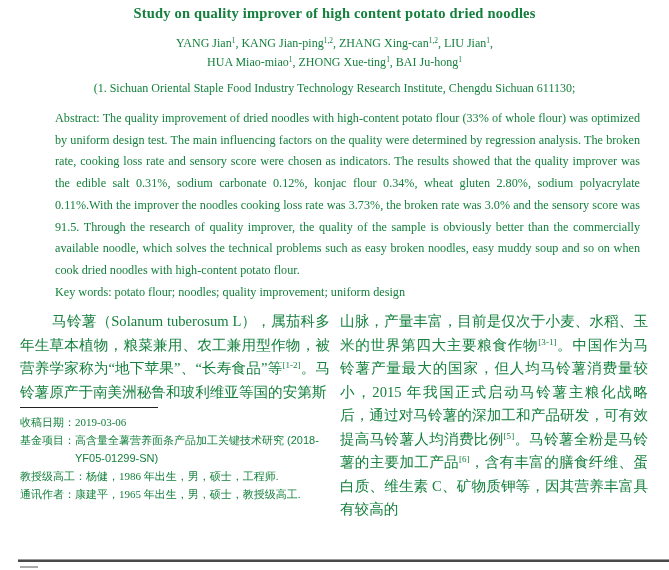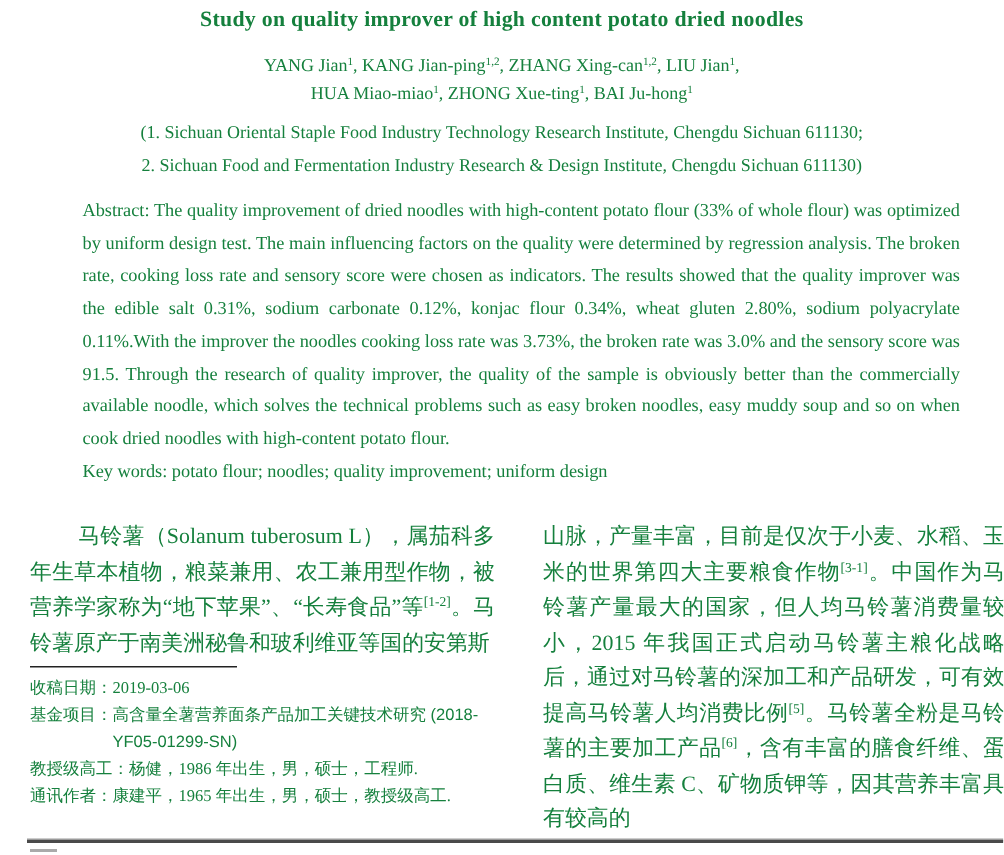--- a/index.html
+++ b/index.html
@@ -43,22 +43,22 @@
     margin: 9px 29px 0 55px;
     width: 585px;
     text-align: justify;
     font-size: 12.2px;
     line-height: 21.7px;
   }
   .abstract-block p { margin: 0; }
   .lead-label { font-weight: normal; }
   .columns {
     display: flex;
-    margin: 22px 17px 0 20px;
-    gap: 32px;
+    margin: 7px 17px 0 20px;
+    gap: 10px;
   }
   .col-left  { width: 310px; flex: none; }
   .col-right { width: 308px; flex: none; }
   .cn {
     margin: 0;
     font-size: 14.6px;
     line-height: 23.5px;
     text-align: justify;
   }
   .col-left .cn { text-indent: 2.2em; height: 94px; overflow: hidden; }
@@ -105,21 +105,20 @@
 
   <h1 class="title">Study on quality improver of high content potato dried noodles</h1>
 
   <div class="authors">
     <div>YANG Jian<sup>1</sup>, KANG Jian-ping<sup>1,2</sup>, ZHANG Xing-can<sup>1,2</sup>, LIU Jian<sup>1</sup>,</div>
     <div>HUA Miao-miao<sup>1</sup>, ZHONG Xue-ting<sup>1</sup>, BAI Ju-hong<sup>1</sup></div>
   </div>
 
   <div class="affiliations">
     <div>(1. Sichuan Oriental Staple Food Industry Technology Research Institute, Chengdu Sichuan 611130;</div>
-    <div>2. Sichuan Food and Fermentation Industry Research &amp; Design Institute, Chengdu Sichuan 611130)</div>
   </div>
 
   <div class="abstract-block">
     <p><span class="lead-label">Abstract:</span> <span>The quality improvement of dried noodles with high-content potato flour (33% of whole flour) was optimized by uniform design test. The main influencing factors on the quality were determined by regression analysis. The broken rate, cooking loss rate and sensory score were chosen as indicators. The results showed that the quality improver was the edible salt 0.31%, sodium carbonate 0.12%, konjac flour 0.34%, wheat gluten 2.80%, sodium polyacrylate 0.11%.With the improver the noodles cooking loss rate was 3.73%, the broken rate was 3.0% and the sensory score was 91.5. Through the research of quality improver, the quality of the sample is obviously better than the commercially available noodle, which solves the technical problems such as easy broken noodles, easy muddy soup and so on when cook dried noodles with high-content potato flour.</span></p>
     <p><span class="lead-label">Key words:</span> <span>potato flour; noodles; quality improvement; uniform design</span></p>
   </div>
 
   <div class="columns">
 
     <div class="col-left">

